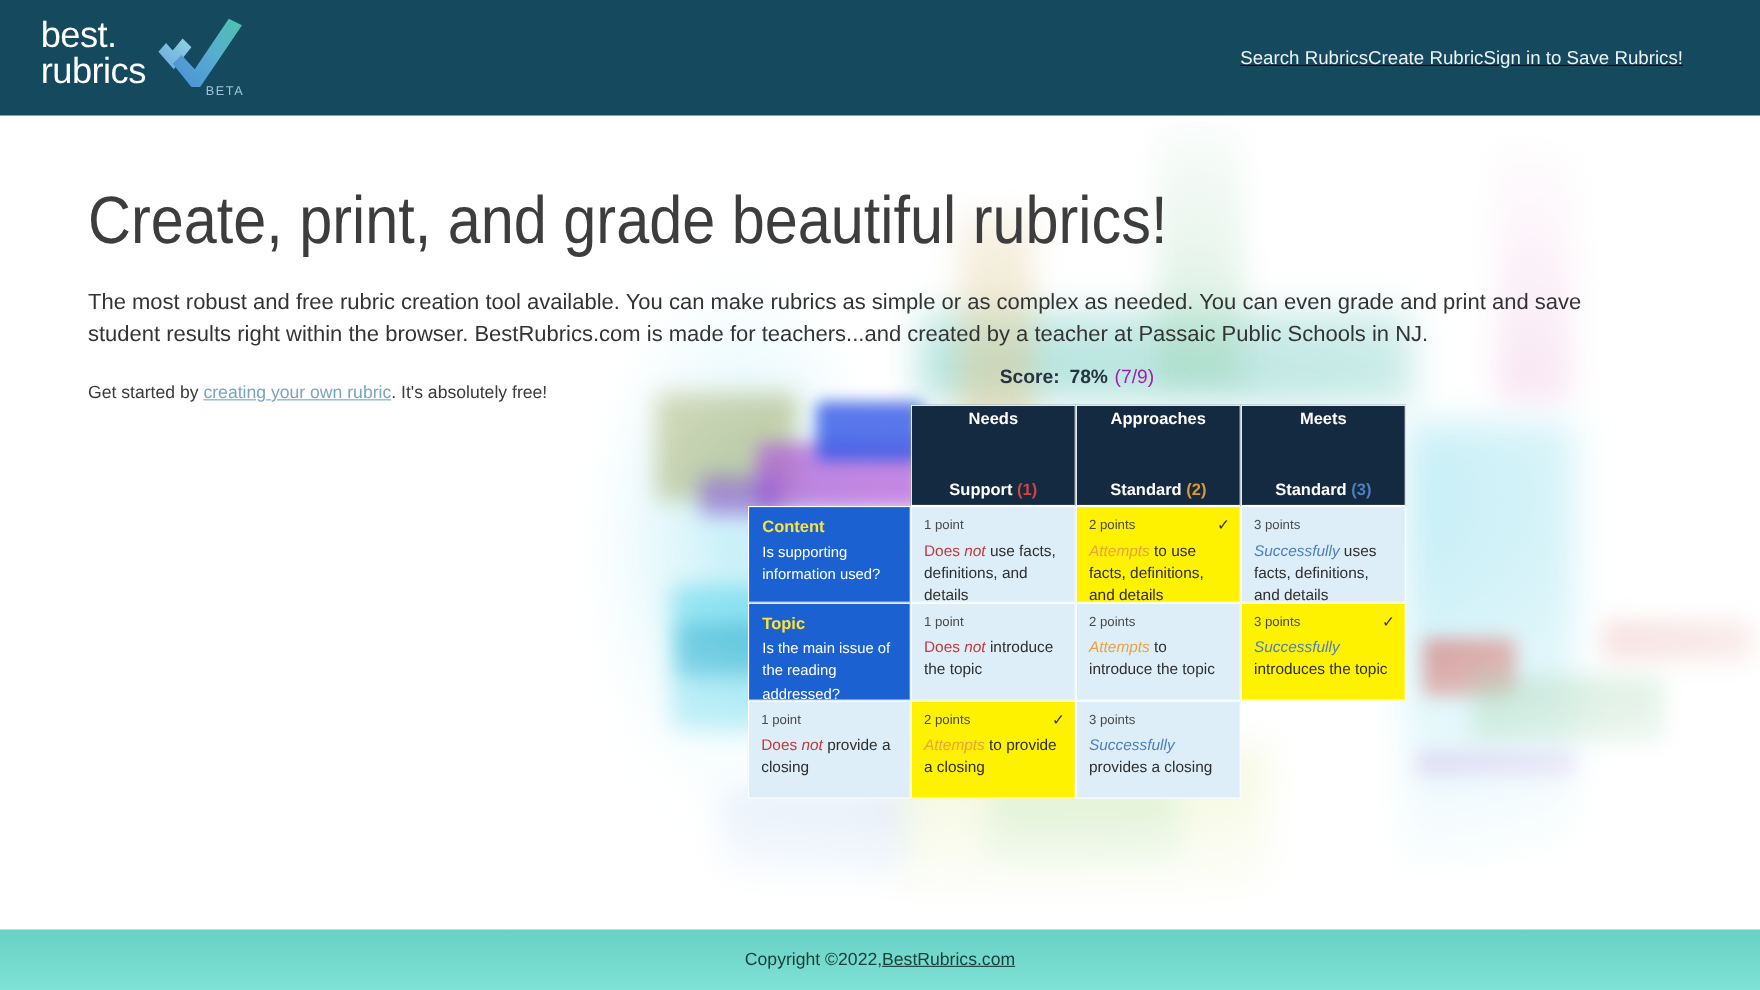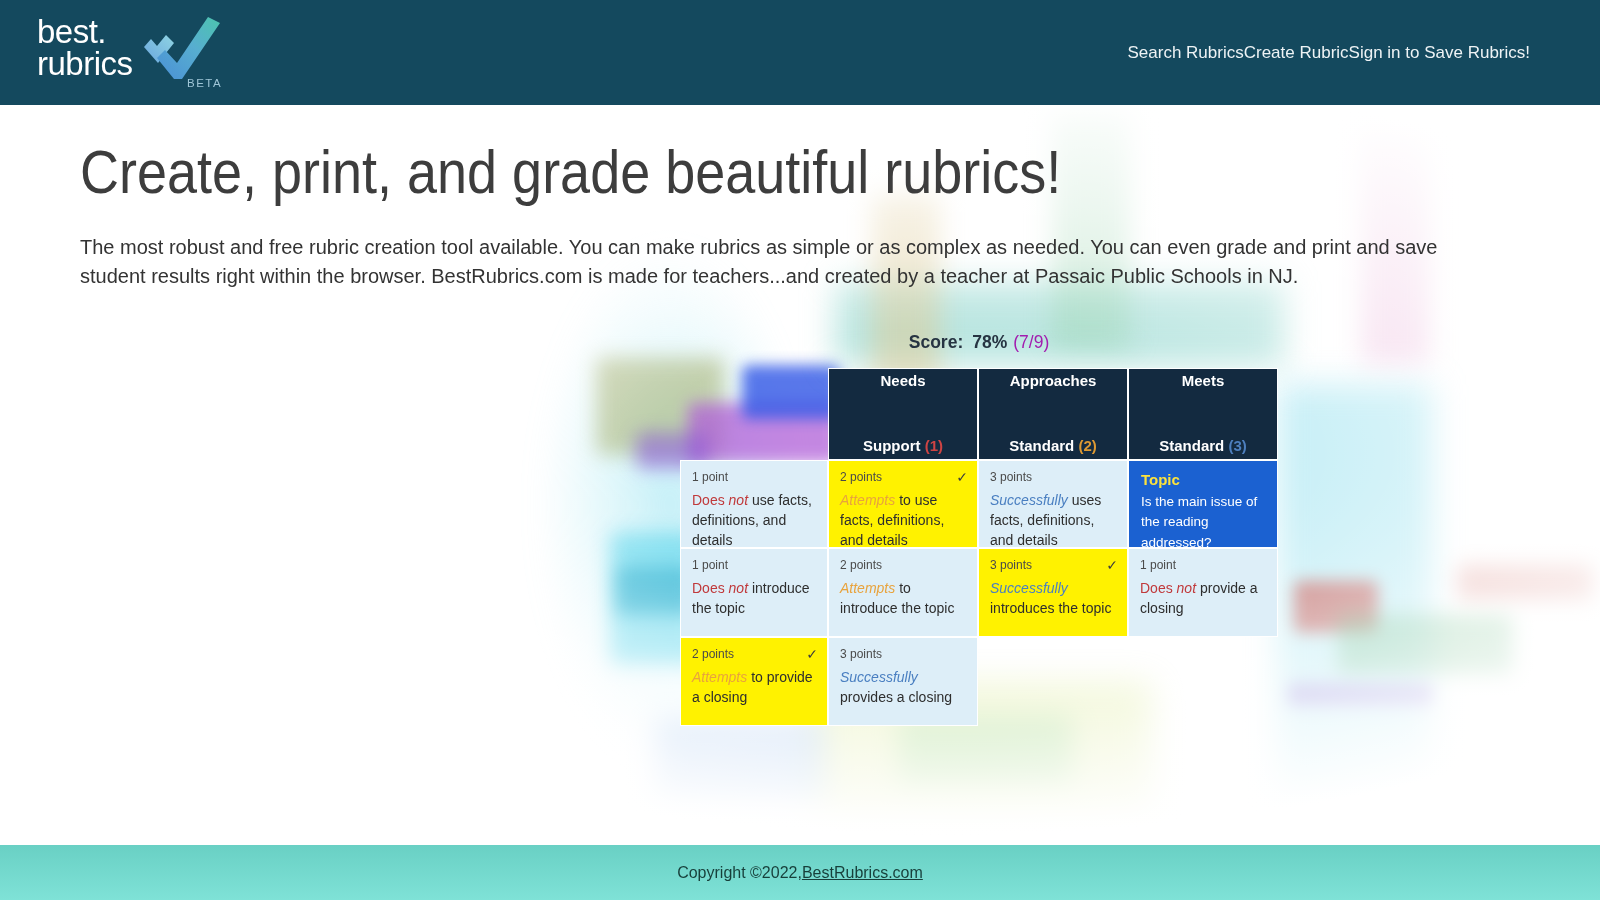--- a/index.html
+++ b/index.html
@@ -1,21 +1,21 @@
 <!DOCTYPE html>
 <html><head>
 <meta charset="utf-8">
 <style>
   * { margin:0; padding:0; box-sizing:border-box; }
   body { font-family:"Liberation Sans", sans-serif; background:#fff; }
   .page { position:relative; width:1600px; height:900px; overflow:hidden; background:#fff; }
 
   
   .navbar { position:absolute; top:0; left:0; width:100%; height:105px; background:#14495e;
-            display:flex; align-items:center; justify-content:space-between; padding:0 70px 0 35px; z-index:5; }
+            display:flex; align-items:center; justify-content:space-between; padding:0 70px 0 35px; z-index:5;text-decoration:underline; }
   .logo { position:relative; width:200px; height:84px; text-decoration:none; display:block; }
   .logo-text { position:absolute; left:2px; top:5px; color:#fff; font-size:33px; line-height:0.98;
                letter-spacing:-0.5px; font-weight:normal; }
   .logo-text span { display:block; }
   .logo-check { position:absolute; left:103px; top:2px; }
   .beta { position:absolute; left:152px; top:66px; color:#9ec5d6; font-size:11.5px; letter-spacing:1.5px; }
   .nav-links { display:flex; }
   .nav-link { color:#eef3f5; font-size:17px; text-decoration:none; white-space:nowrap; }
 
   
@@ -37,21 +37,21 @@
   .s-violBR  { left:1288px;top:578px; width:145px; height:24px;  background:#8a5bd0; opacity:.5;  filter:blur(8px); }
   .s-ygBot   { left:812px; top:578px; width:340px; height:140px; background:#c6dc52; opacity:.4;  filter:blur(16px); }
   .s-greenBC { left:898px; top:612px; width:175px; height:70px;  background:#62c468; opacity:.4;  filter:blur(13px); }
   .s-blueBL  { left:655px; top:615px; width:170px; height:85px;  background:#4f8fe0; opacity:.4;  filter:blur(14px); }
   .s-grnTop  { left:1052px;top:5px;   width:78px;  height:238px; background:rgba(150,210,170,.4); filter:blur(13px); }
   .s-pinkTop { left:1362px;top:18px;  width:68px;  height:240px; background:rgba(232,172,214,.45);filter:blur(13px); }
   .s-beige   { left:872px; top:88px;  width:68px;  height:195px; background:rgba(222,202,148,.5); filter:blur(13px); }
   .bg::after { content:""; position:absolute; inset:0;
     background: radial-gradient(ellipse 62% 55% at 59% 47%, rgba(255,255,255,0) 30%, rgba(255,255,255,.55) 62%, #ffffff 94%); }
 
-  .hero-content { position:relative; z-index:2; padding:32px 0 0 80px; }
+  .hero-content { position:relative; z-index:2; padding:60px 0 0 80px; }
   .hero-title { font-size:61px; font-weight:400; color:#3d3d3d; white-space:nowrap;
                 transform:scaleX(0.885); transform-origin:left top; }
   .hero-desc { margin-top:26px; font-size:20px; line-height:1.45; color:#333; max-width:1365px; }
   .hero-cta { margin-top:30px; font-size:16px; color:#3a3a3a; }
   .cta-link { color:#76a6c0; }
 
   
   .score { position:absolute; left:680px; top:227px; width:598px; z-index:2; text-align:center; font-size:17.5px; }
   .score-label, .score-percent { font-weight:bold; color:#263442; }
   .score-label { margin-right:9px; }
@@ -136,40 +136,45 @@
       <div class="shape s-greenBC"></div>
       <div class="shape s-blueBL"></div>
       <div class="shape s-grnTop"></div>
       <div class="shape s-pinkTop"></div>
       <div class="shape s-beige"></div>
     </div>
 
     <div class="hero-content">
       <h1 class="hero-title">Create, print, and grade beautiful rubrics!</h1>
       <p class="hero-desc">The most robust and free rubric creation tool available. You can make rubrics as simple or as complex as needed. You can even grade and print and save student results right within the browser. BestRubrics.com is made for teachers...and created by a teacher at Passaic Public Schools in NJ.</p>
+      <p class="hero-cta"><span>Get started by </span><a class="cta-link" href="#">creating your own rubric</a><span>. It's absolutely free!</span></p>
     </div>
 
     <div class="score">
       <span class="score-label">Score:</span><span class="score-percent">78%</span><span class="score-fraction">(7/9)</span>
     </div>
 
     <div class="rubric" id="rubric-table">
         <div class="corner"></div>
         <div class="colhead">
           <div>Needs</div>
           <div>Support <span style="color: rgb(207, 68, 68);">(1)</span></div>
         </div>
         <div class="colhead">
           <div>Approaches</div>
           <div>Standard <span style="color: rgb(221, 153, 51);">(2)</span></div>
         </div>
         <div class="colhead">
           <div>Meets</div>
           <div>Standard <span style="color: rgb(77, 127, 190);">(3)</span></div>
         </div>
+        <div class="rowhead">
+          <span class="name">Content</span>
+          <div class="q">Is supporting information used?</div>
+        </div>
         <div class="cell">
           <div class="points">1 point</div>
           <div><span class="seg-does">Does </span><span class="seg-not">not</span><span class="seg-plain"> use facts, definitions, and details</span></div>
         </div>
         <div class="cell selected">
           <div class="points">2 points</div>
           <div><span class="seg-attempts">Attempts</span><span class="seg-plain"> to use facts, definitions, and details</span></div>
           <span class="check">✓</span>
         </div>
         <div class="cell">

